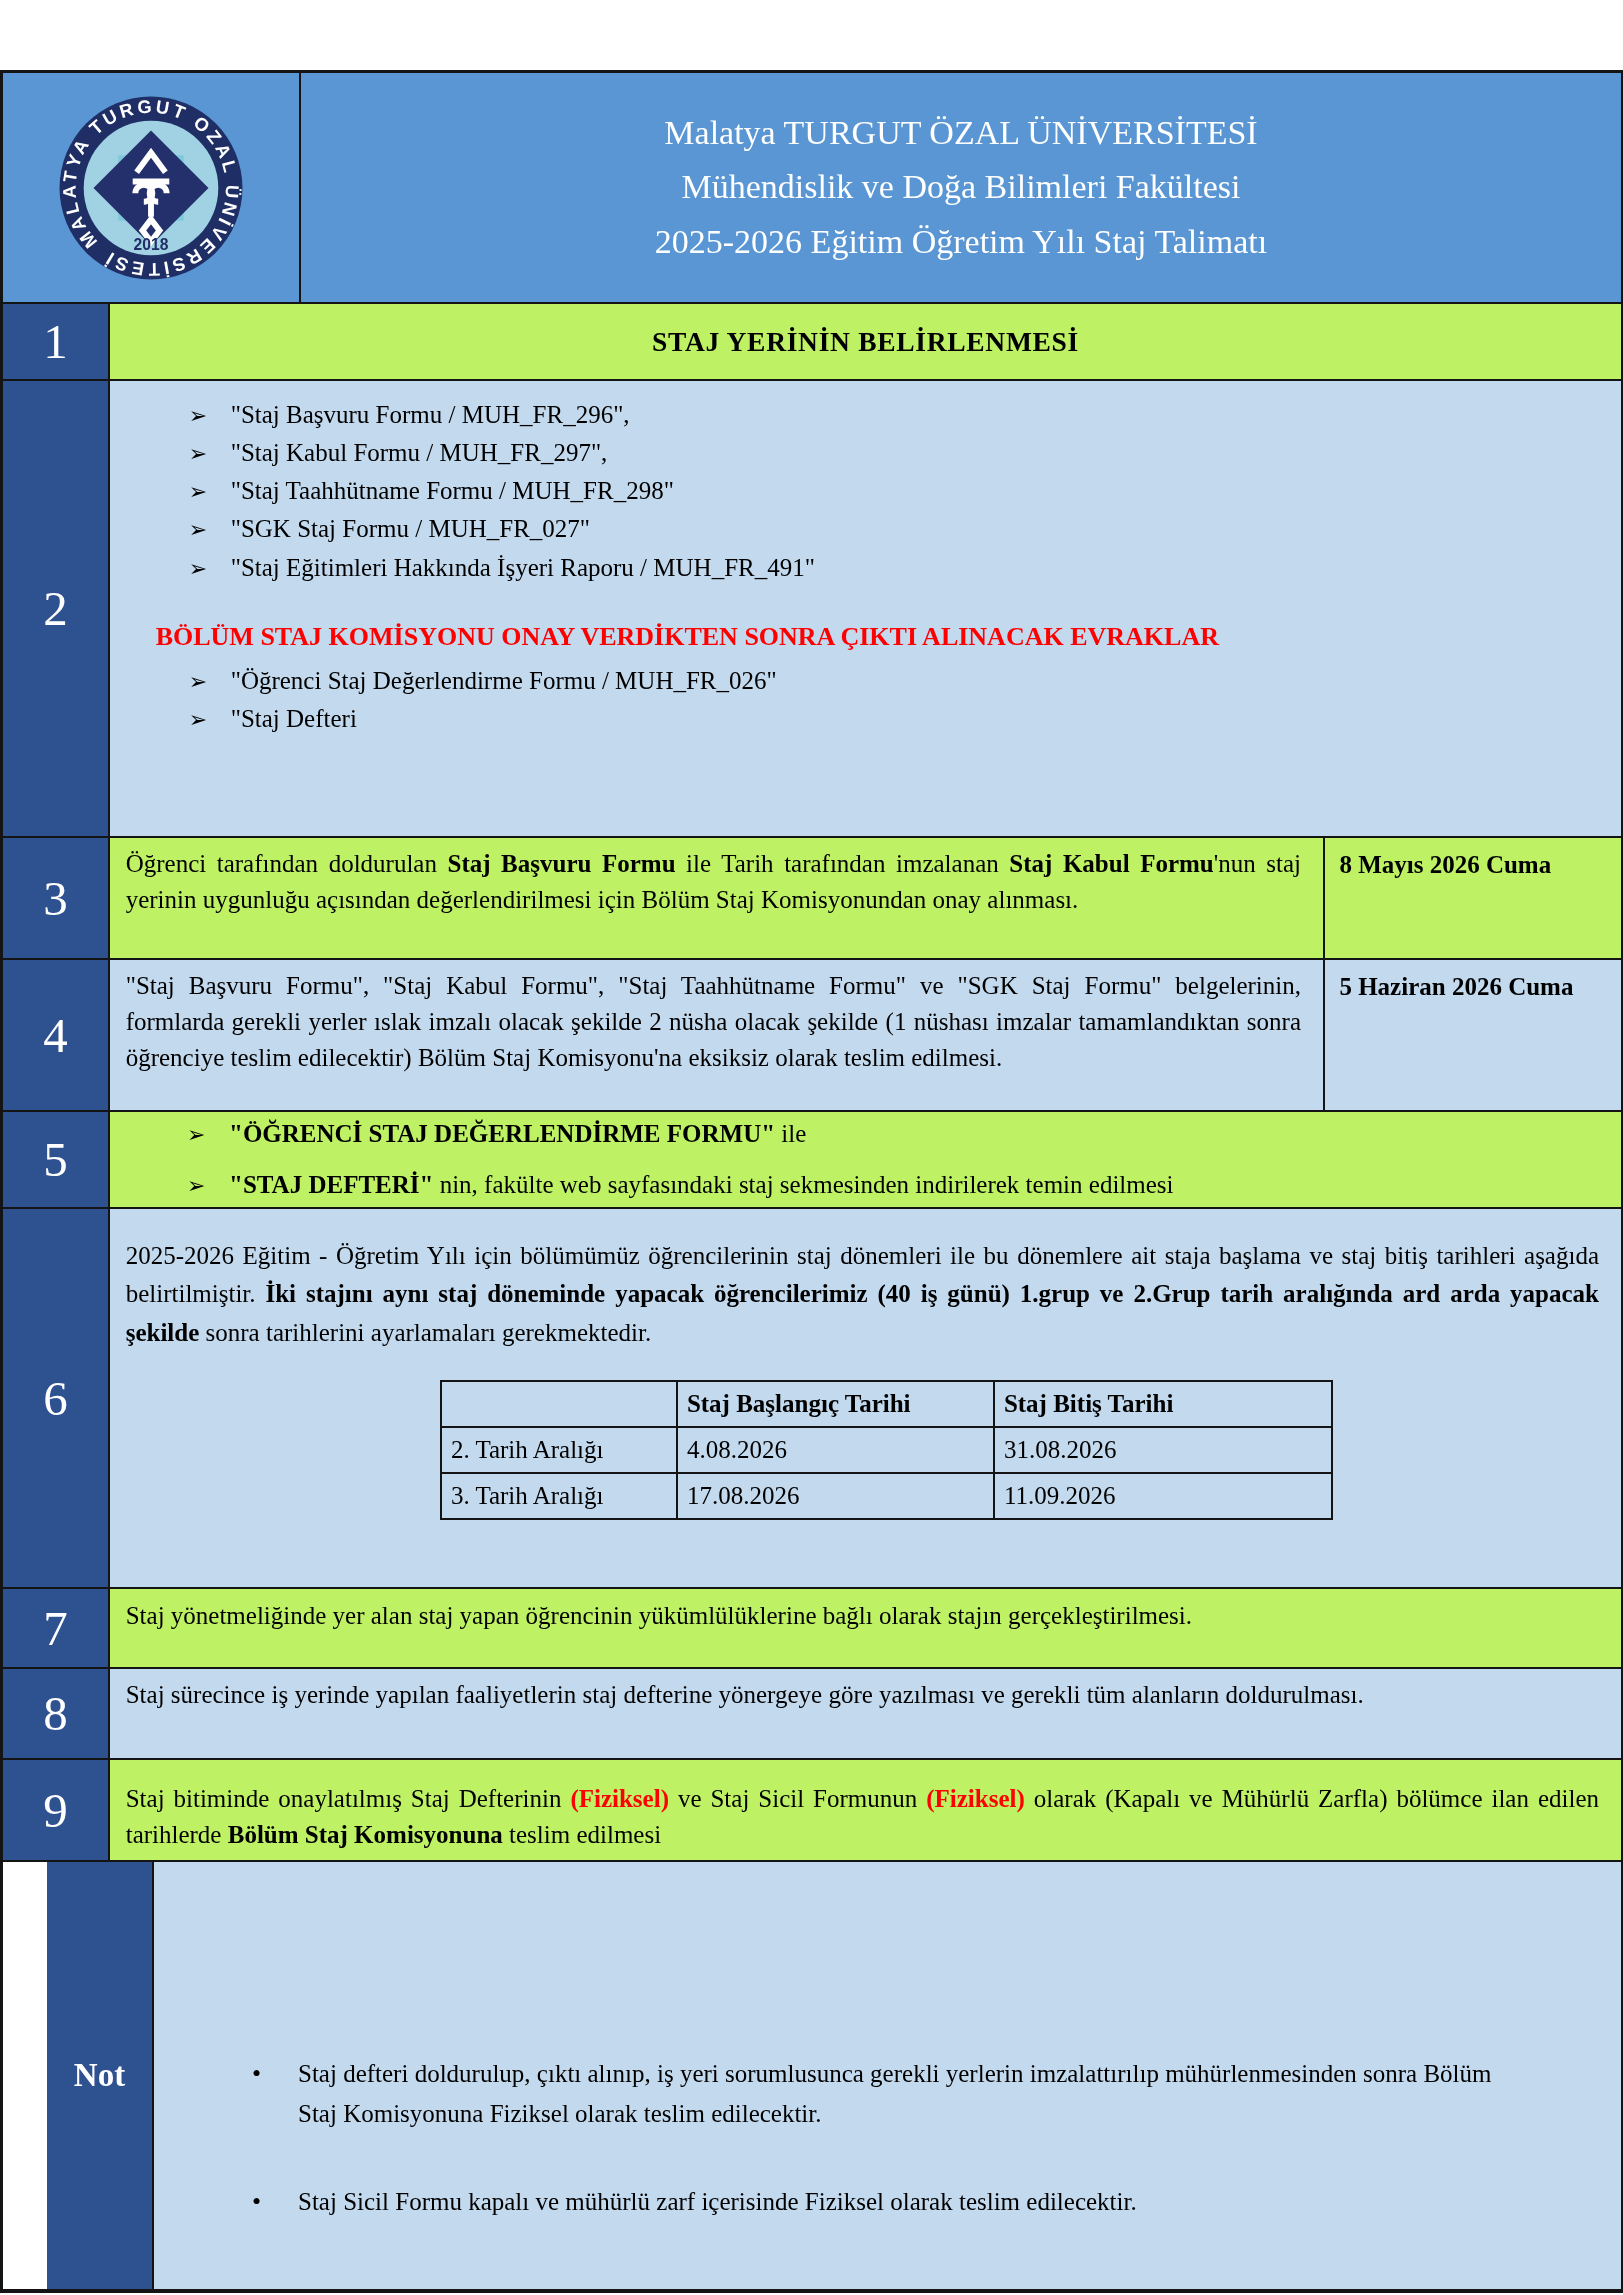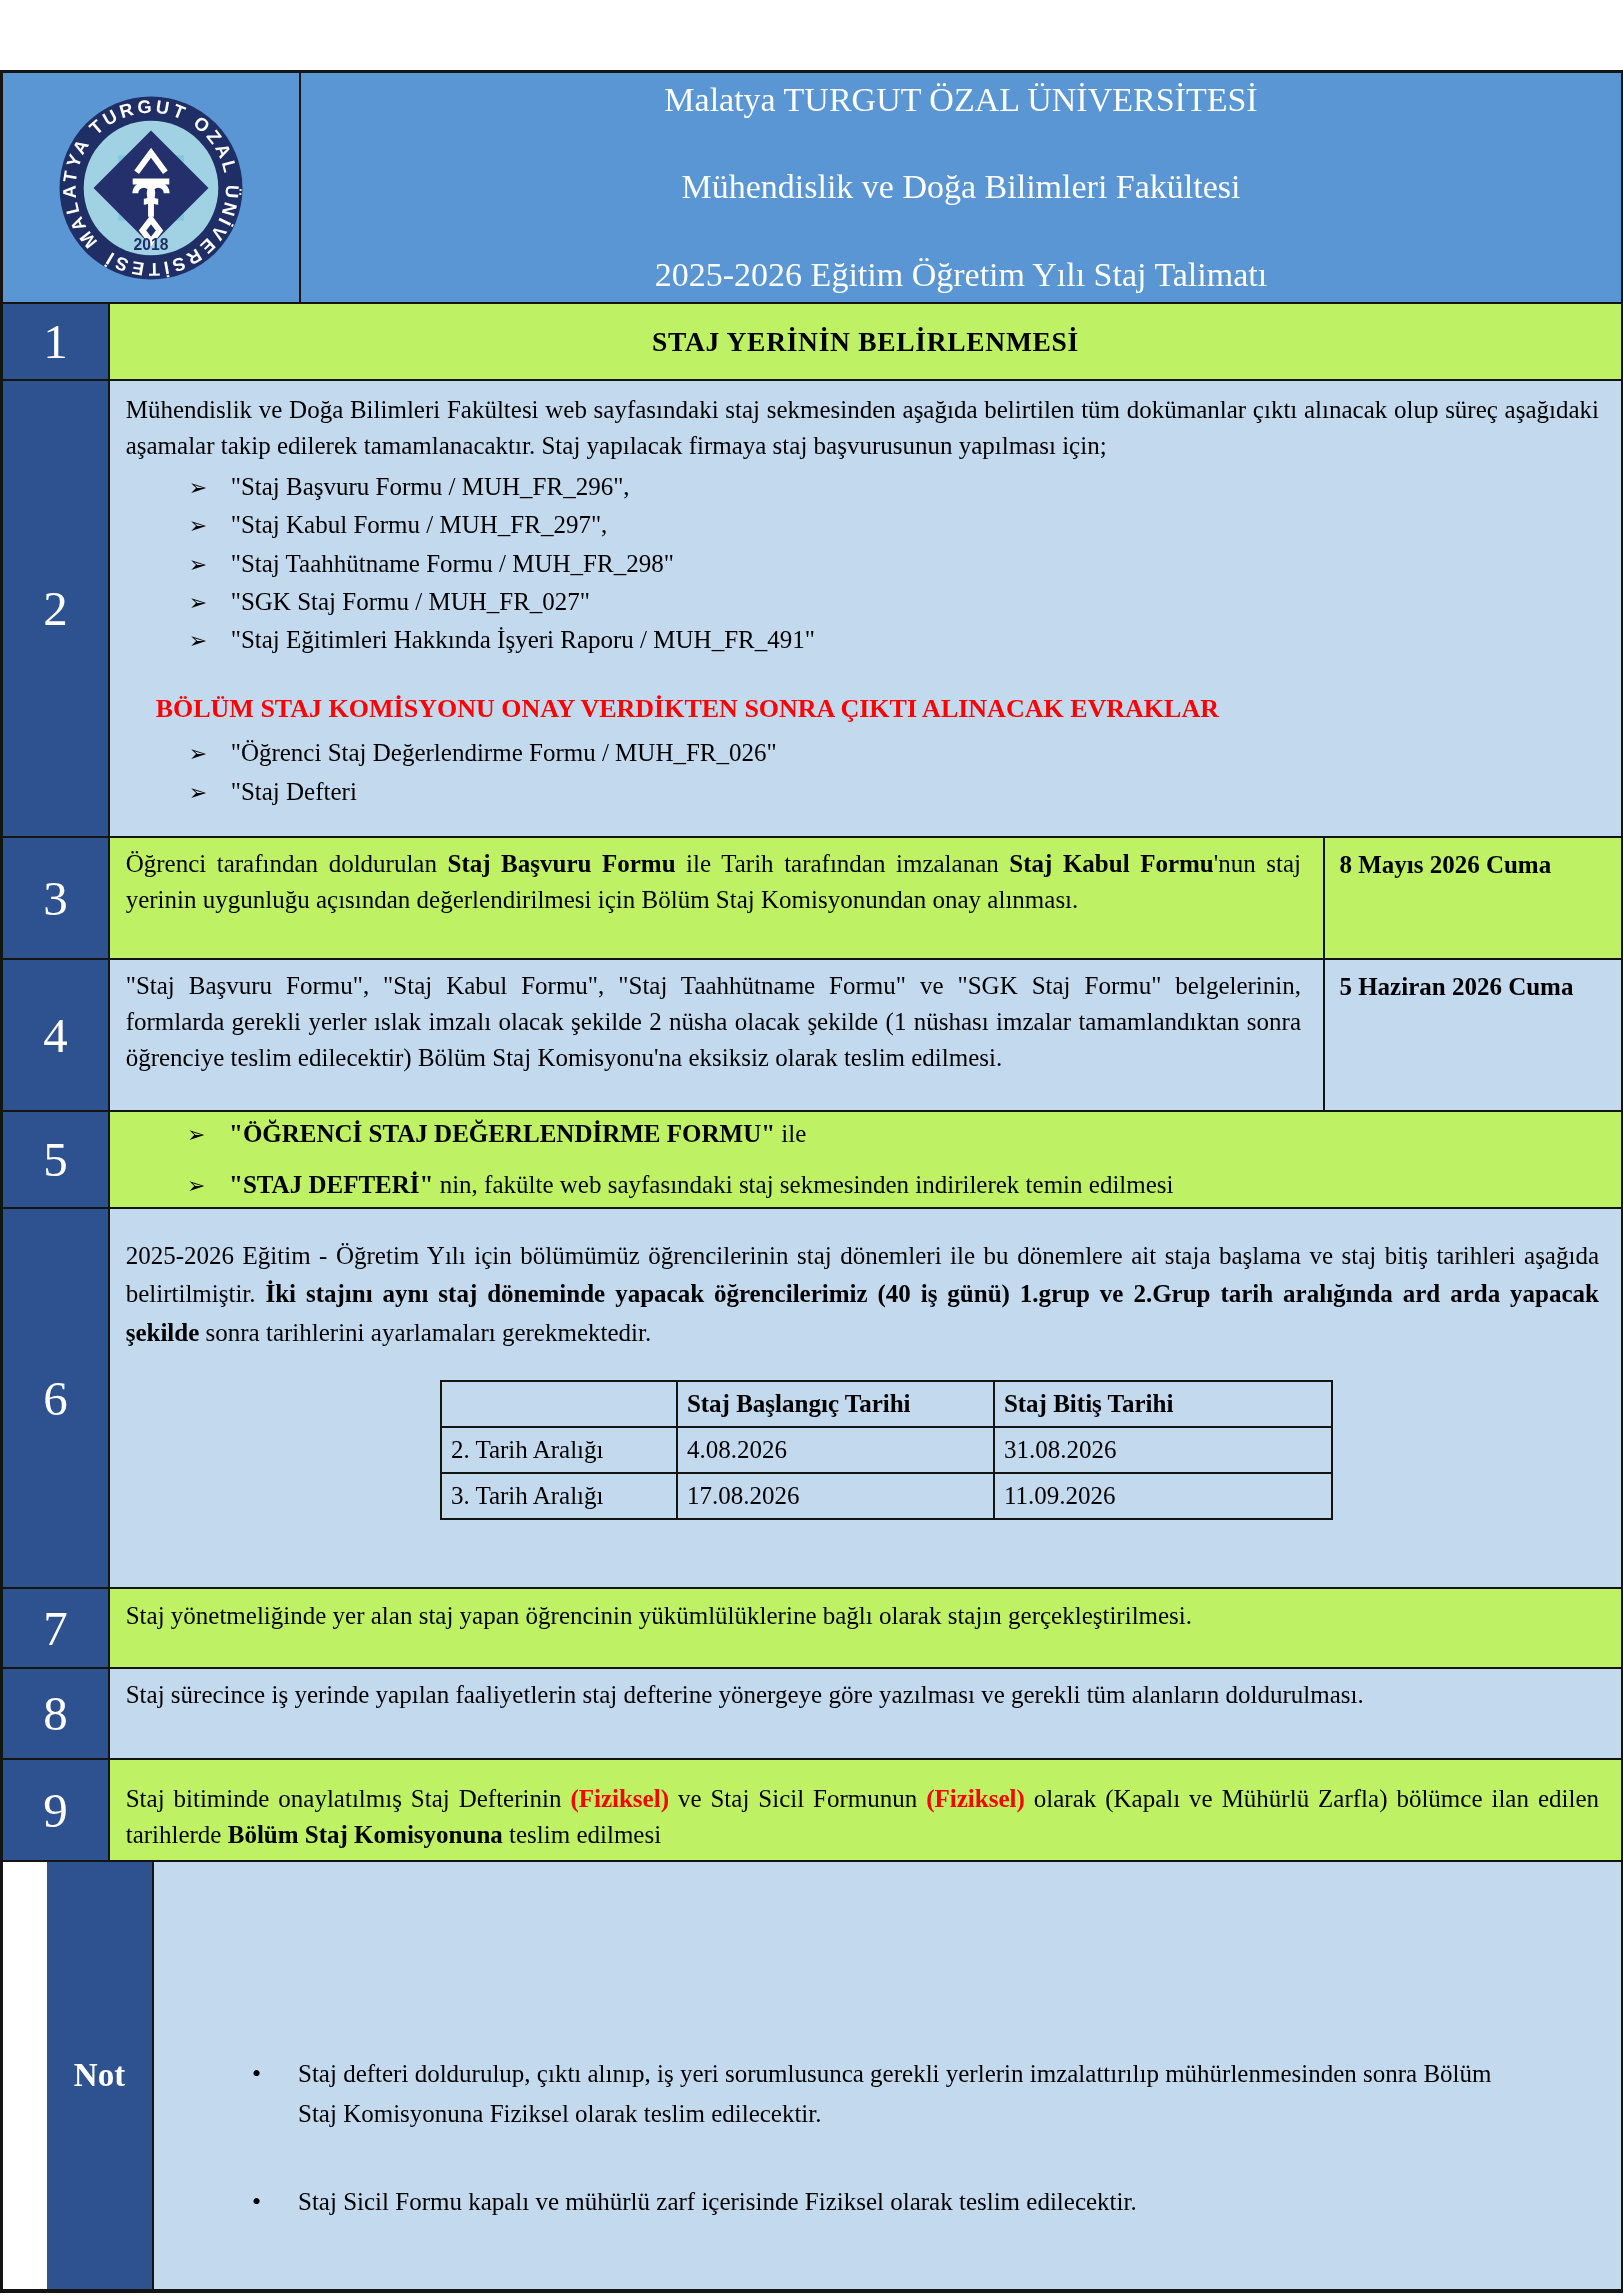--- a/index.html
+++ b/index.html
@@ -12,21 +12,21 @@
   .row.last{border-bottom:none;flex:1 1 auto;padding-left:44px;}
   .numcell{flex:0 0 105px;width:105px;background:#2e5190;color:#fff;display:flex;align-items:center;
            justify-content:center;border-right:2.6px solid #141414;font-size:49px;line-height:1;}
   .numcell.notlbl{font-size:33px;font-weight:bold;}
   .content{flex:1 1 auto;box-sizing:border-box;font-size:25px;line-height:1.45;}
   .bg-a{background:#bef264;}   
   .bg-b{background:#c3d9ee;}   
   .hdr{height:231px;background:#5996d3;}
   .logocell{flex:0 0 296px;display:flex;align-items:center;justify-content:center;
             border-right:2px solid #141414;}
-  .titlecell{flex:1 1 auto;display:flex;flex-direction:column;align-items:center;justify-content:space-between;
+  .titlecell{flex:1 1 auto;display:flex;flex-direction:column;align-items:center;justify-content:center;
              color:#fff;font-size:34px;line-height:1.6;text-align:center;}
   .datecell{flex:0 0 298px;width:298px;box-sizing:border-box;border-left:2px solid #141414;
             font-weight:bold;font-size:25px;line-height:1.45;padding:9.2px 9.2px 0 14.4px;}
   .c1{display:flex;align-items:center;justify-content:center;font-weight:bold;font-size:27.5px;
       letter-spacing:0.7px;}
   .p{text-align:justify;}
   .pad{padding:10.5px 22px 0 15.7px;}
   .blist{margin-top:5.2px;}
   .bitem{display:flex;align-items:baseline;margin:0 0 2px 63px;line-height:1.45;}
   .arrow{flex:0 0 42px;font-size:22px;}
@@ -81,21 +81,20 @@
     </div>
 
     <div class="row" style="height:77px">
       <div class="numcell">1</div>
       <div class="content bg-a c1">STAJ YERİNİN BELİRLENMESİ</div>
     </div>
 
     <div class="row" style="height:457px">
       <div class="numcell">2</div>
       <div class="content bg-b pad">
-        <div class="p">Mühendislik ve Doğa Bilimleri Fakültesi web sayfasındaki staj sekmesinden aşağıda belirtilen tüm dokümanlar çıktı alınacak olup süreç aşağıdaki aşamalar takip edilerek tamamlanacaktır. Staj yapılacak firmaya staj başvurusunun yapılması için;</div>
         <div class="blist">
           <div class="bitem">
             <span class="arrow">➢</span>
             <span>"Staj Başvuru Formu / MUH_FR_296",</span>
           </div>
           <div class="bitem">
             <span class="arrow">➢</span>
             <span>"Staj Kabul Formu / MUH_FR_297",</span>
           </div>
           <div class="bitem">

